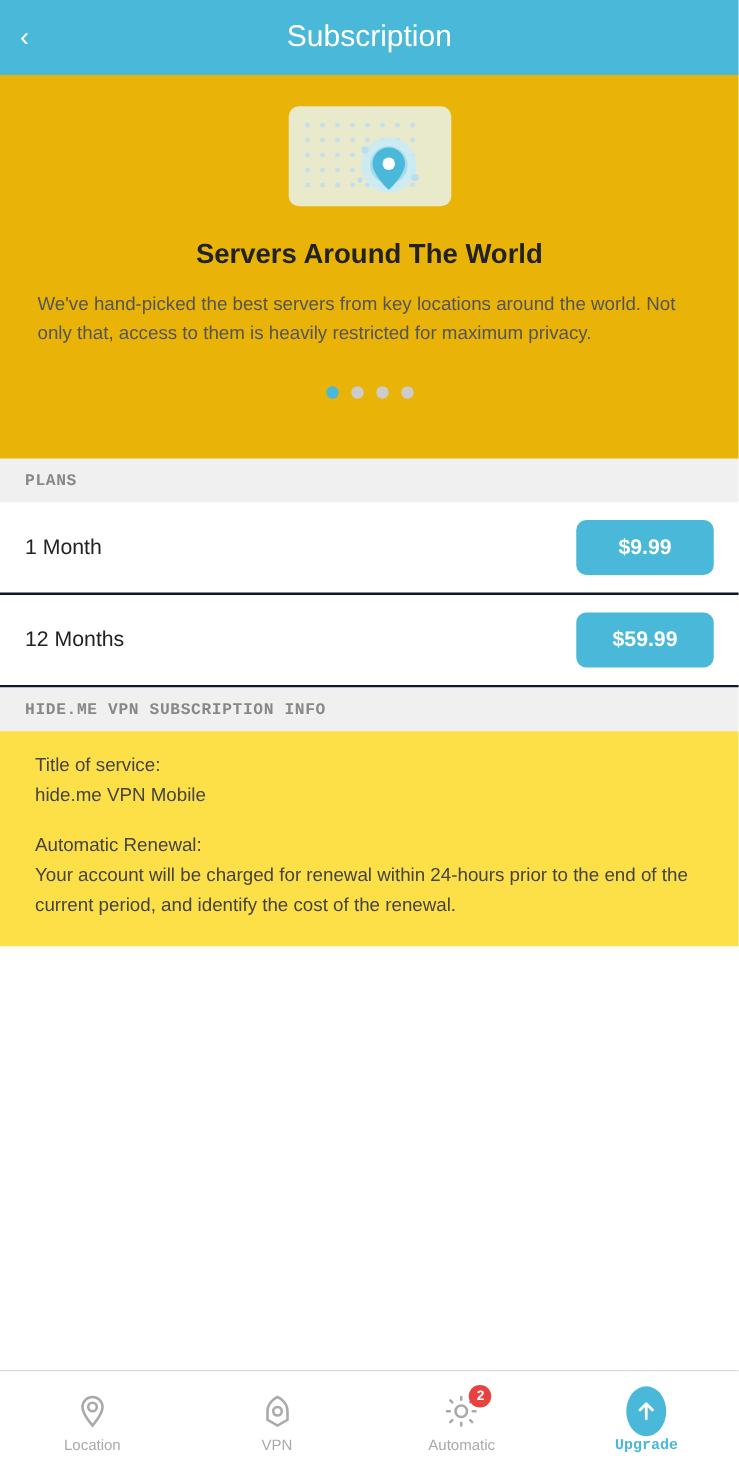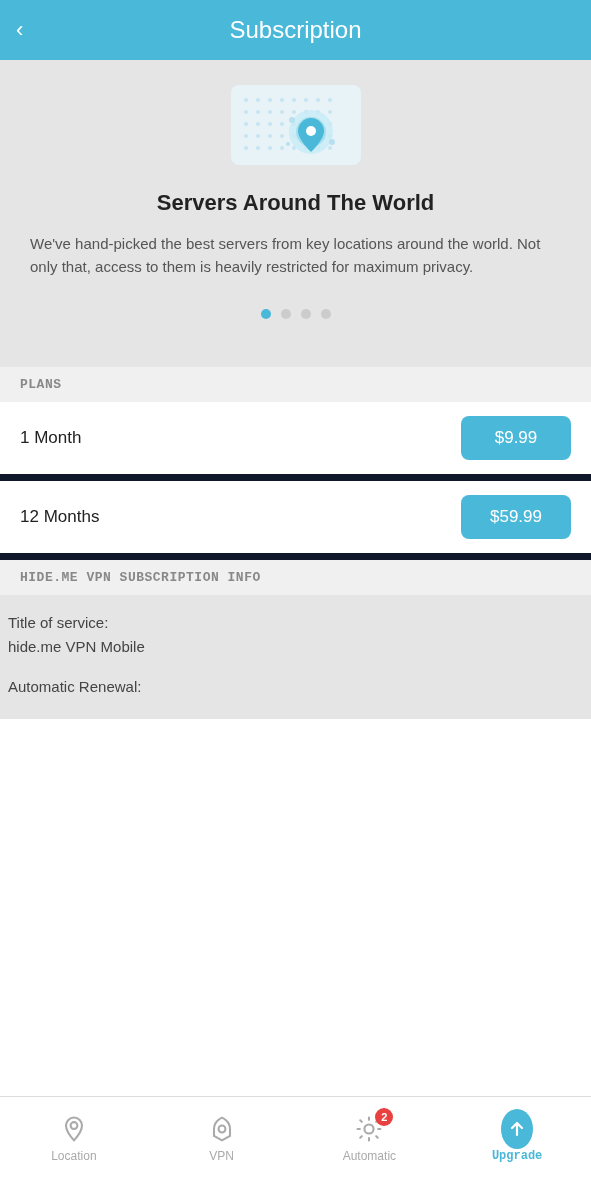--- a/index.html
+++ b/index.html
@@ -32,21 +32,21 @@
       align-items: center;
     }
     .header-title {
       color: #fff;
       font-size: 24px;
       font-weight: 500;
     }
 
     
     .hero {
-      background: #e5e5e5;
+      background: #eab308;
       display: flex;
       flex-direction: column;
       align-items: center;
       padding: 0 30px 20px;
     }
     .hero-illustration {
       width: 160px;
       height: 110px;
       margin-top: 10px;
       margin-bottom: 10px;
@@ -89,43 +89,43 @@
       color: #888;
       letter-spacing: 0.5px;
       font-family: Liberation Mono, monospace;
     }
 
     .plan-row {
       display: flex;
       align-items: center;
       justify-content: space-between;
       padding: 14px 20px;
-      border-bottom: 7px solid #0f172a;
+      border-bottom: 2px solid #0f172a;
       background: #fff;
     }
     .plan-label {
       font-size: 17px;
       color: #222;
     }
     .plan-button {
       background: #4ab8d8;
       color: #fff;
       border: none;
       border-radius: 8px;
       padding: 12px 16px;
       font-size: 17px;
-      font-weight: 400;
+      font-weight: 700;
       cursor: pointer;
       min-width: 110px;
     }
 
     
     .info-section {
-      padding: 16px 8px 20px;
-      background: #e5e5e5;
+      padding: 16px 28px 20px;
+      background: #fde047;
     }
     .info-text {
       font-size: 15px;
       color: #444;
       line-height: 1.6;
       margin-bottom: 16px;
     }
     .info-text:last-child { margin-bottom: 0; }
 
     
@@ -299,20 +299,21 @@
     <span>HIDE.ME VPN SUBSCRIPTION INFO</span>
   </div>
 
   <div class="info-section">
     <p class="info-text">
       <span>Title of service:</span><br>
       <span>hide.me VPN Mobile</span>
     </p>
     <p class="info-text">
       <span>Automatic Renewal:</span><br>
+      <span>Your account will be charged for renewal within 24-hours prior to the end of the current period, and identify the cost of the renewal.</span>
     </p>
   </div>
 
 </div>
 
 <div class="tab-bar">
 
   <div class="tab-item">
     <div class="tab-icon-wrap">
       <svg viewBox="0 0 28 28" fill="none" xmlns="http://www.w3.org/2000/svg">

